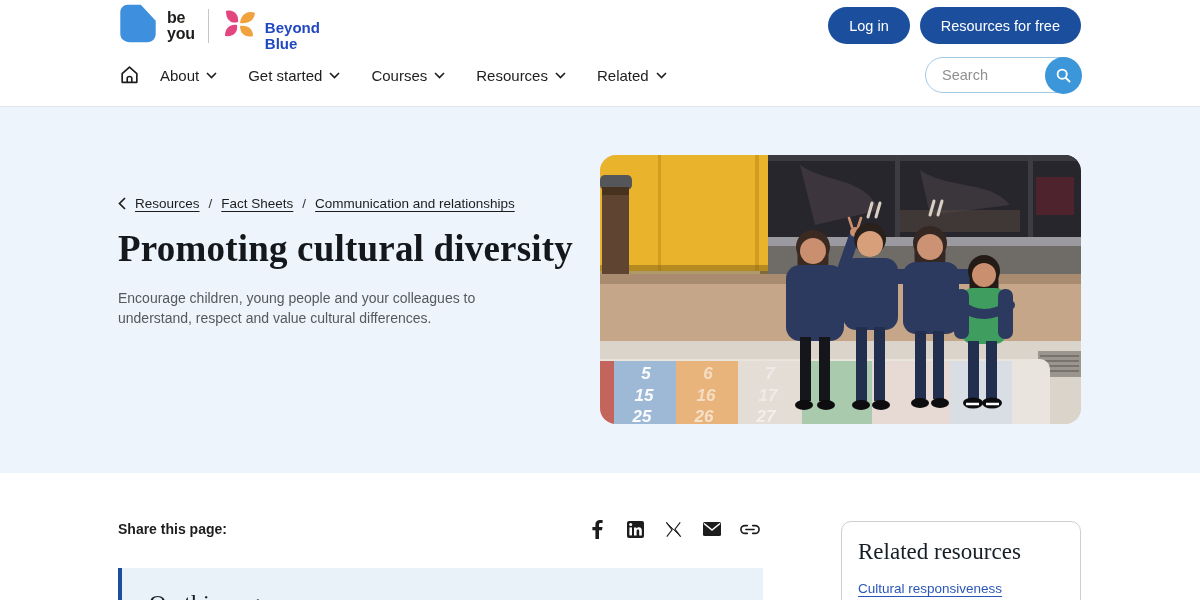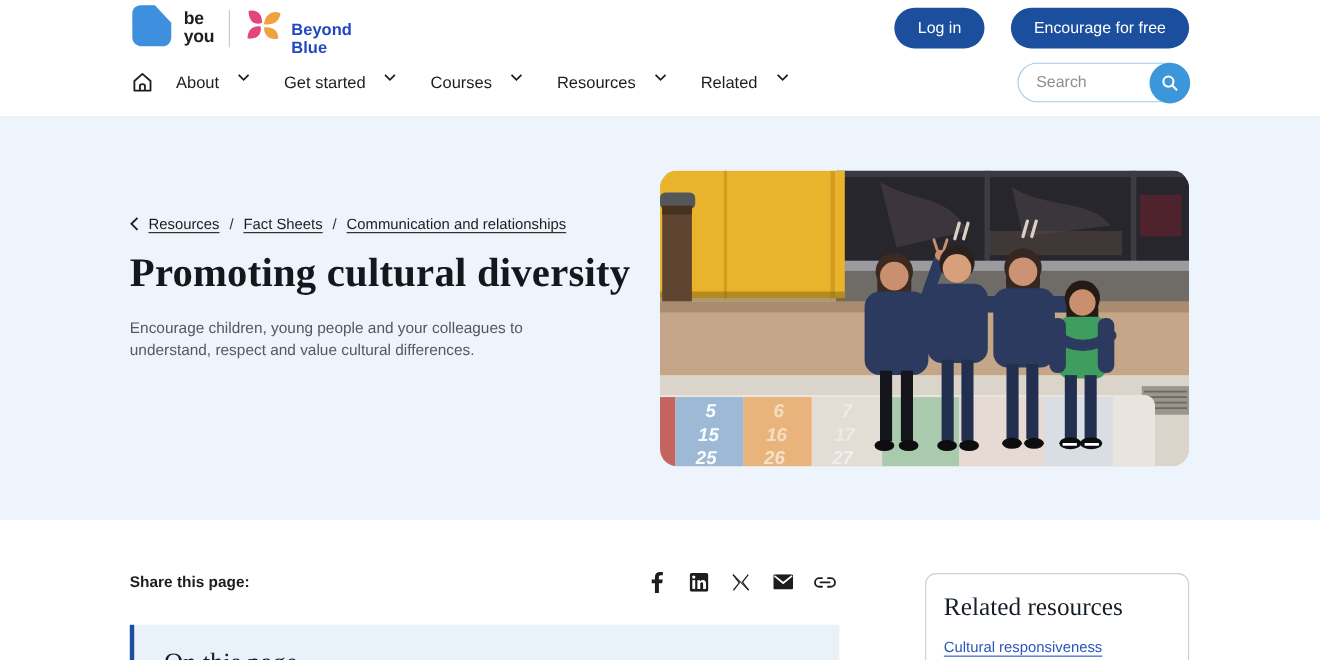--- a/index.html
+++ b/index.html
@@ -8,27 +8,27 @@
     width:1200px; height:600px; overflow:hidden; background:#fff;
     font-family:"Liberation Sans", sans-serif; color:#1d1d1d;
   }
   
   .header { height:107px; background:#fff; border-bottom:1px solid #e4e4e4; padding:0 119px 0 118px; }
   .header-top { height:50px; display:flex; align-items:center; padding-top:1px; }
   .logo-group { display:flex; align-items:center; cursor:pointer; }
   .beyou-text { font-weight:700; font-size:16px; line-height:0.95; color:#1d1d1b; margin-left:9px; letter-spacing:-0.2px; }
   .logo-divider { width:1px; height:34px; background:#c6c6c6; margin:0 13px; }
   .bb-text { font-weight:700; font-size:15px; line-height:1.02; color:#2148c0; margin-left:7px;margin-top:20px; }
-  .header-actions { margin-left:auto; display:flex; gap:24px; }
+  .header-actions { margin-left:auto; display:flex; gap:10px; }
   .btn { background:#1b4f9e; color:#fff; border:none; border-radius:19px; height:37px;
          padding:0 21px; font-size:14.5px; font-family:inherit; cursor:pointer; }
   .header-nav { height:50px; display:flex; align-items:center; }
   .home-link { display:flex; align-items:center; cursor:pointer; }
   .nav-items { display:flex; gap:31px; margin-left:19px; }
-  .nav-item { display:flex; align-items:flex-start; gap:17px; font-size:15px; color:#1d1d1d; cursor:pointer; }
+  .nav-item { display:flex; align-items:center; gap:7px; font-size:15px; color:#1d1d1d; cursor:pointer; }
   .search-pill { margin-left:auto; width:156px; height:36px; border:1.5px solid #a3c9e5; border-radius:18px;
                  background:#fff; display:flex; align-items:center; padding-left:14px; }
   .search-pill input { border:none; outline:none; width:92px; font-size:14.5px; color:#404040; background:transparent; font-family:inherit; }
   .search-pill input::placeholder { color:#8f8f8f; }
   .search-btn { margin-left:auto; margin-right:-1.5px; width:37px; height:37px; border-radius:50%;
                 background:#3b97da; border:none; display:flex; align-items:center; justify-content:center; cursor:pointer; }
   
   .hero { height:366px; background:#edf4fb; display:flex; justify-content:space-between; padding:48px 119px 0 118px; }
   .hero-left { width:474px; padding-top:41px; }
   .breadcrumb { display:flex; align-items:center; gap:9px; font-size:13.5px; color:#1d1d1d; }
@@ -77,21 +77,21 @@
           <path d="M18 19 C26 18 31 22 31 29 C24 31 18 27 18 19 Z" fill="#f0a23e"></path>
         </svg>
       </span>
       <span class="bb-text">
         <div>Beyond</div>
         <div>Blue</div>
       </span>
     </div>
     <div class="header-actions">
       <button class="btn">Log in</button>
-      <button class="btn">Encourage for free</button>
+      <button class="btn">Resources for free</button>
     </div>
   </div>
   <div class="header-nav">
     <span class="home-link">
       <svg width="23" height="22" viewBox="0 0 24 24" fill="none" stroke="#1d1d1d" stroke-width="1.8" stroke-linejoin="round">
         <path d="M4 10.5 L12 3.5 L20 10.5 L20 20 L4 20 Z"></path>
         <path d="M9.5 20 L9.5 15.5 C9.5 13 14.5 13 14.5 15.5 L14.5 20"></path>
       </svg>
     </span>
     <div class="nav-items">

